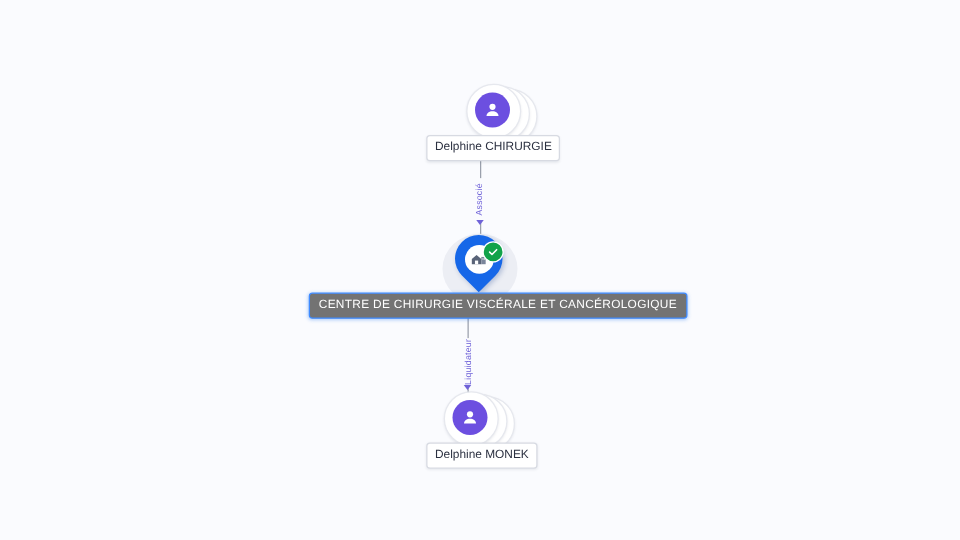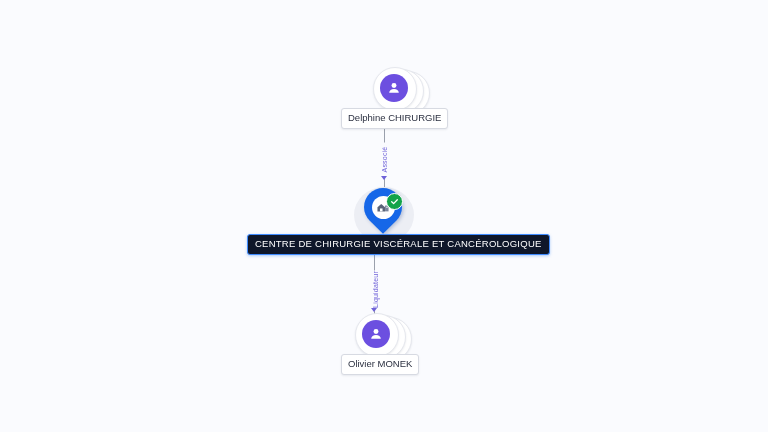--- a/index.html
+++ b/index.html
@@ -187,21 +187,21 @@
     justify-content: center;
     z-index: 3;
   }
   .verified-badge svg { display: block; }
 
   .company-label {
     position: absolute;
     left: 247px;
     top: 234px;
     z-index: 9;
-    background: #0f172a;
+    background: #737373;
     border: 1px solid #3f8bff;
     border-radius: 3px;
     color: #ffffff;
     font-size: 9.5px;
     line-height: 1;
     letter-spacing: 0.25px;
     padding: 4px 7px 5px 7px;
     white-space: nowrap;
     box-shadow: 0 1px 3px rgba(26,115,240,0.35);
   }
@@ -256,15 +256,15 @@
     <div class="stack-card c3"></div>
     <div class="stack-card c2"></div>
     <div class="stack-card c1"></div>
     <div class="avatar-circle">
       <svg width="16" height="16" viewBox="0 0 24 24" aria-hidden="true">
         <circle cx="12" cy="8.2" r="3.7" fill="#ffffff"></circle>
         <path d="M4.8 19.2c0-3.6 3.3-5.7 7.2-5.7s7.2 2.1 7.2 5.7z" fill="#ffffff"></path>
       </svg>
     </div>
   </div>
-  <div class="person-label bottom">Olivier MONEK</div>
+  <div class="person-label bottom">Delphine MONEK</div>
 
 </div>
 
 </body></html>

